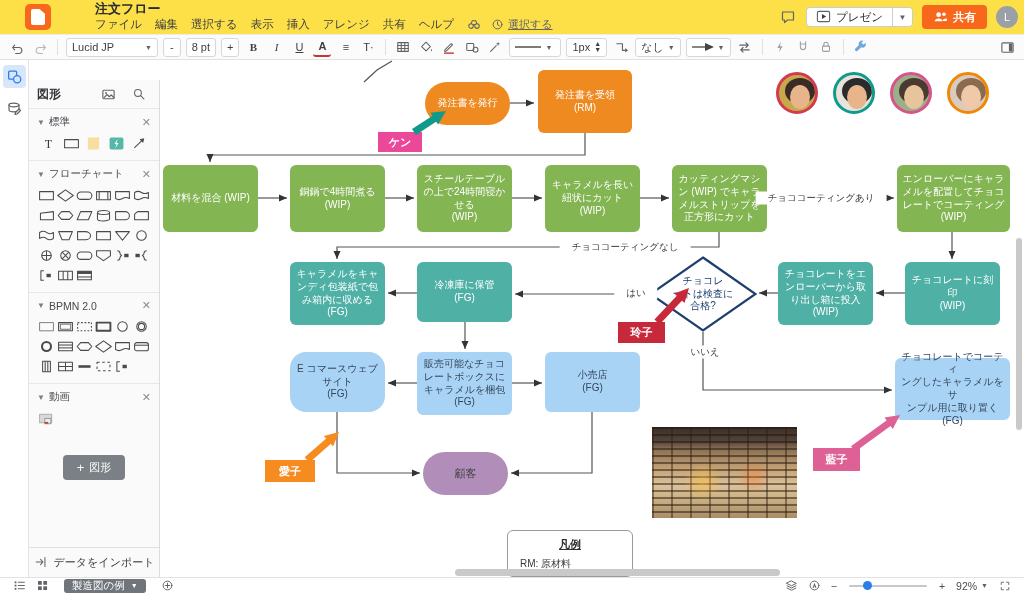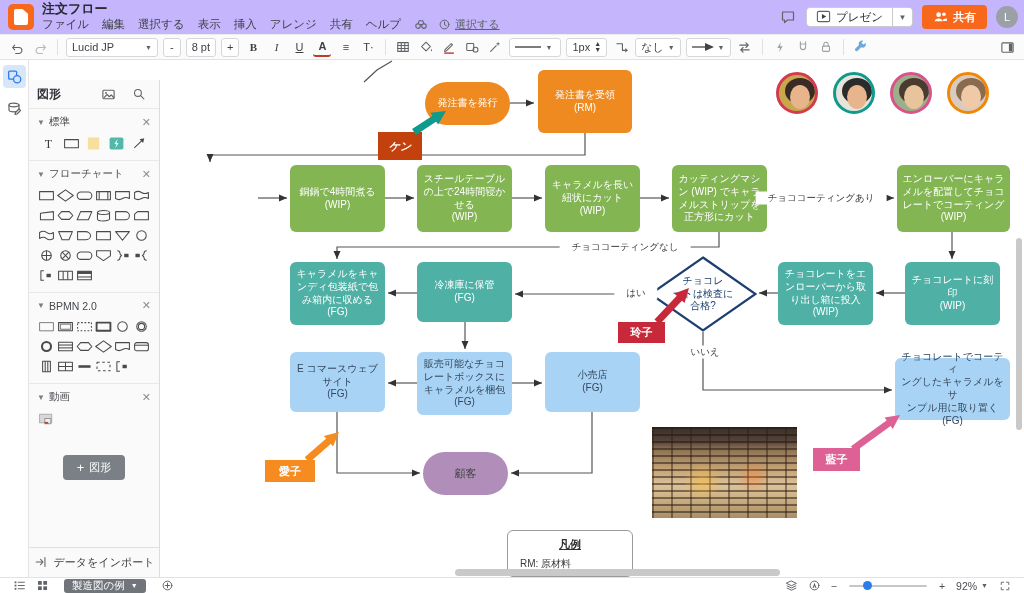--- a/index.html
+++ b/index.html
@@ -1,21 +1,21 @@
 <!DOCTYPE html>
 <html><head>
 <meta charset="utf-8">
 <style>
   * { margin:0; padding:0; box-sizing:border-box; }
   html,body { width:1024px; height:593px; overflow:hidden; background:#fff;
     font-family:"Liberation Sans","DejaVu Sans",sans-serif; }
   #app { width:1024px; height:593px; display:flex; flex-direction:column; }
 
   
-  #titlebar { height:34px; display:flex; align-items:center; padding:0 8px; background:#c4b5fd; position:relative; }
+  #titlebar { height:34px; display:flex; align-items:center; padding:0 25px; background:#fde047; position:relative;gap:36px; }
   #logo { width:26px; height:26px; border-radius:5px; background:#F8681C; margin-right:8px; position:relative; flex:0 0 auto; }
   #logo:after { content:""; position:absolute; left:6px; top:5px; width:14px; height:16px; background:#fff; border-radius:2px;
     clip-path:polygon(0 0,60% 0,100% 30%,100% 100%,0 100%); }
   #title-wrap { display:flex; flex-direction:column; justify-content:center; }
   #doc-title { font-size:13px; font-weight:bold; color:#282c33; line-height:14px; }
   #menubar { display:flex; align-items:center; height:16px; }
   .menu-item { font-size:11.5px; color:#3c3f43; margin-right:13px; cursor:default; }
   .mini-ic { display:inline-flex; align-items:center; margin-right:10px; }
   #saved-wrap { display:flex; align-items:center; font-size:11px; color:#5f6368; }
   #saved-label { text-decoration:underline; margin-left:4px; }
@@ -692,20 +692,21 @@
           <polygon points="382,323 374,326.5 374,319.5" fill="#333"></polygon>
           <polyline points="177,352 177,413 260,413" fill="none" stroke="#555" stroke-width="1.2"></polyline>
           <polygon points="260,413 252,416.5 252,409.5" fill="#333"></polygon>
           <polyline points="432,352 432,413 351,413" fill="none" stroke="#555" stroke-width="1.2"></polyline>
           <polygon points="351,413 359,409.5 359,416.5" fill="#333"></polygon>
         </svg>
       <div id="node-layer">
           <div class="node c-orange stadium" style="left: 265px; top: 22px; width: 85px; height: 43px;">発注書を発行</div>
           <div class="node c-orange" style="left: 378px; top: 10px; width: 94px; height: 63px;">発注書を受領
 (RM)</div>
+          <div class="node c-green" style="left: 3px; top: 105px; width: 95px; height: 67px;">材料を混合 (WIP)</div>
           <div class="node c-green" style="left: 130px; top: 105px; width: 95px; height: 67px;">銅鍋で4時間煮る
 (WIP)</div>
           <div class="node c-green" style="left: 257px; top: 105px; width: 95px; height: 67px;">スチールテーブル
 の上で24時間寝か
 せる
 (WIP)</div>
           <div class="node c-green" style="left: 385px; top: 105px; width: 95px; height: 67px;">キャラメルを長い
 紐状にカット
 (WIP)</div>
           <div class="node c-green" style="left: 512px; top: 105px; width: 95px; height: 67px;">カッティングマシ
@@ -727,21 +728,21 @@
             </svg><span>チョコレ
 ートは検査に
 合格?</span></div>
           <div class="node c-teal" style="left: 618px; top: 202px; width: 95px; height: 63px;">チョコレートをエ
 ンローバーから取
 り出し箱に投入
 (WIP)</div>
           <div class="node c-teal" style="left: 745px; top: 202px; width: 95px; height: 63px;">チョコレートに刻
 印
 (WIP)</div>
-          <div class="node c-blue" style="left: 130px; top: 292px; width: 95px; height: 60px;">E コマースウェブ
+          <div class="node c-blue" style="left: 130px; top: 292px; width: 95px; height: 60px; border-radius: 16px;">E コマースウェブ
 サイト
 (FG)</div>
           <div class="node c-blue" style="left: 257px; top: 292px; width: 95px; height: 63px;">販売可能なチョコ
 レートボックスに
 キャラメルを梱包
 (FG)</div>
           <div class="node c-blue" style="left: 385px; top: 292px; width: 95px; height: 60px;">小売店
 (FG)</div>
           <div class="node c-blue" style="left: 735px; top: 298px; width: 115px; height: 62px;">チョコレートでコーティ
 ングしたキャラメルをサ
@@ -765,21 +766,21 @@
           <svg width="864" height="517" id="collab-svg">
             <line x1="254" y1="72" x2="275.96742506995525" y2="57.583877297841866" stroke="#0F9A8C" stroke-width="7"></line>
             <polygon points="286,51 278.1359243386889,64.53352555667495 270.45473415787336,52.82885480495607" fill="#0F9A8C"></polygon>
             <line x1="497" y1="262" x2="520.7756236119401" y2="236.73839991231364" stroke="#C8293A" stroke-width="7"></line>
             <polygon points="529,228 524.5022941627798,242.9923527907342 514.3074942650804,233.3972470046643" fill="#C8293A"></polygon>
             <line x1="147" y1="400" x2="169.96907966351748" y2="379.9020552944222" stroke="#F68B1F" stroke-width="7"></line>
             <polygon points="179,372 173.0734585291833,386.48710137310735 163.85439401902408,375.9510276472111" fill="#F68B1F"></polygon>
             <line x1="693" y1="389" x2="730.2773070705235" y2="362.03343743834466" stroke="#DE6195" stroke-width="7"></line>
             <polygon points="740,355 732.7596967546451,368.8772478869301 724.5540197432431,357.5341061358742" fill="#DE6195"></polygon>
           </svg>
-          <div class="collab-tag" style="left: 218px; top: 72px; width: 44px; height: 28px; background: #c2410c; font-style: italic;">ケン</div>
+          <div class="collab-tag" style="left: 218px; top: 72px; width: 44px; height: 20px; background: #ec4899;">ケン</div>
           <div class="collab-tag" style="left: 458px; top: 262px; width: 47px; height: 21px; background: rgb(200, 41, 58);">玲子</div>
           <div class="collab-tag" style="left: 105px; top: 400px; width: 50px; height: 22px; background: rgb(246, 139, 31);">愛子</div>
           <div class="collab-tag" style="left: 653px; top: 388px; width: 47px; height: 23px; background: rgb(222, 97, 149);">藍子</div>
           <div class="avatar" style="left: 616px; top: 12px; border: 3px solid rgb(209, 58, 79); background: rgb(201, 168, 76);">
             <div class="hair" style="background:#3A2B26"></div>
             <div class="face" style="background:#E8B48C"></div>
           </div>
           <div class="avatar" style="left: 673px; top: 12px; border: 3px solid rgb(15, 154, 140); background: rgb(232, 228, 220);">
             <div class="hair" style="background:#2B2B2B"></div>
             <div class="face" style="background:#E8B48C"></div>

